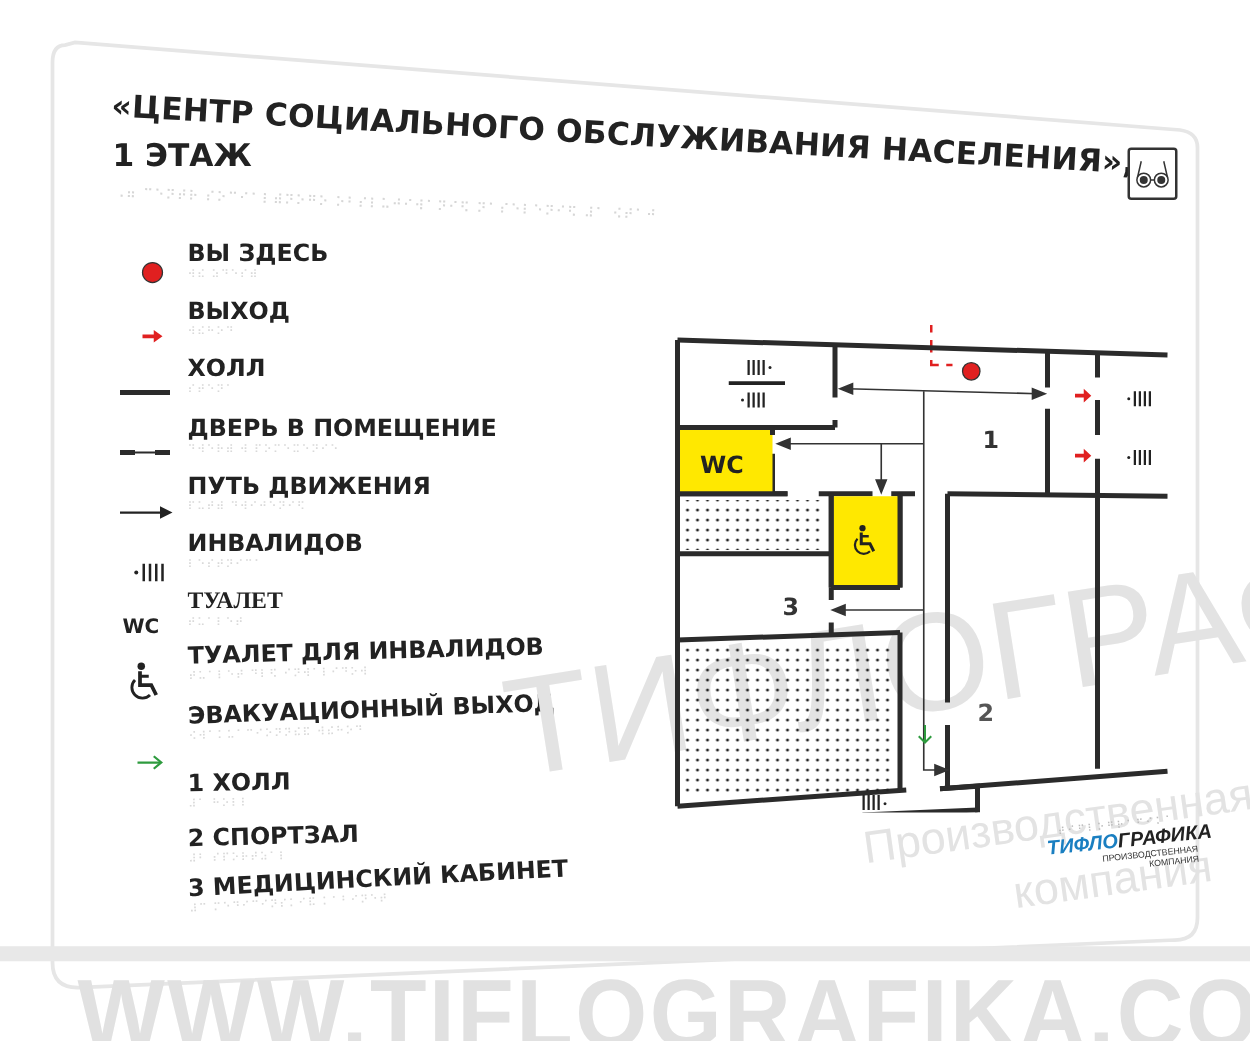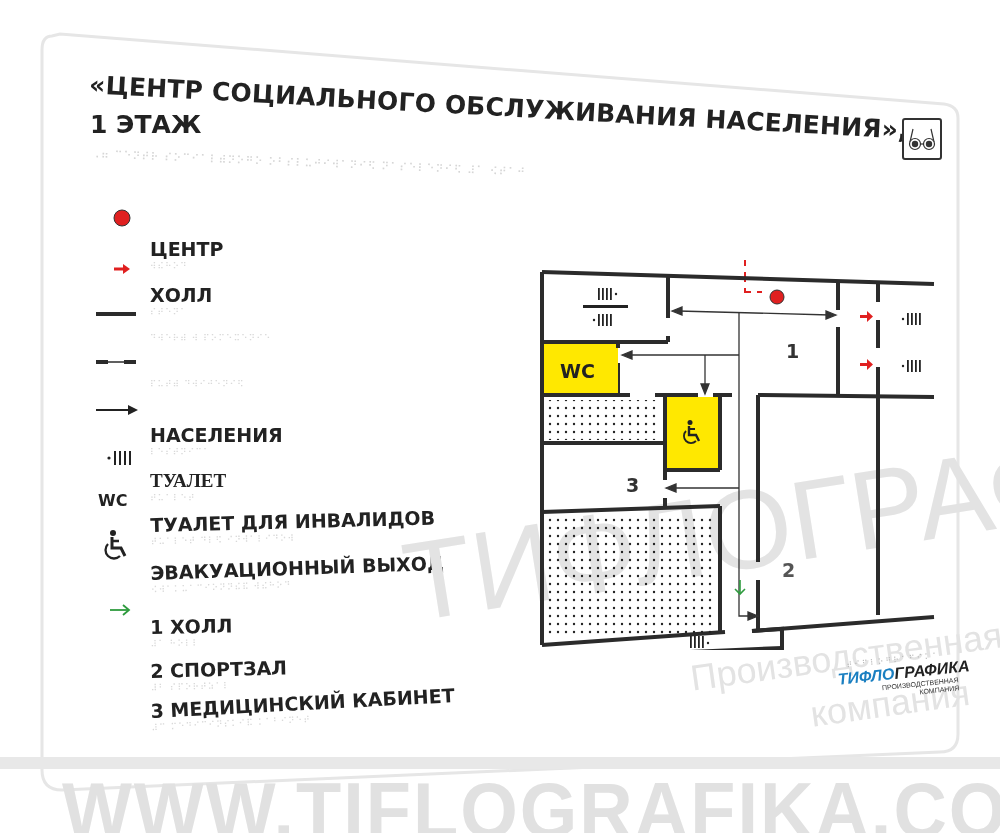--- a/index.html
+++ b/index.html
@@ -78,36 +78,42 @@
     <path d="M12 11 L19 11" stroke="#222" stroke-width="2.5"></path>
     <path d="M8 14 A8 8 0 1 0 20 26" stroke="#222" stroke-width="2.3" fill="none"></path>
   </g>
   <g>
       <path d="M22 410 L40 410" stroke="#2e9b3e" stroke-width="1.8"></path>
       <path d="M35 405 L41 410 L35 415" stroke="#2e9b3e" stroke-width="1.8" fill="none"></path>
     </g>
 </svg>
 
 <div class="abs" style="left:150px;top:192px;width:360px;height:560px;">
+  <div class="legend-item" style="top:0px;">
+    <div class="legend-label">ВЫ  ЗДЕСЬ</div>
+    <div class="legend-braille">⠺⠮ ⠵⠙⠑⠎⠾</div>
+  </div>
   <div class="legend-item" style="top:46px;">
-    <div class="legend-label">ЦЕНТР</div>
+    <div class="legend-label">ВЫХОД</div>
     <div class="legend-braille">⠺⠮⠓⠕⠙</div>
   </div>
   <div class="legend-item" style="top:92px;">
     <div class="legend-label">ХОЛЛ</div>
     <div class="legend-braille">⠎⠞⠑⠝⠁</div>
   </div>
   <div class="legend-item" style="top:140px;">
+    <div class="legend-label">ДВЕРЬ В ПОМЕЩЕНИЕ</div>
     <div class="legend-braille">⠙⠺⠑⠗⠾ ⠺ ⠏⠕⠍⠑⠭⠑⠝⠊⠑</div>
   </div>
   <div class="legend-item" style="top:186px;">
+    <div class="legend-label">ПУТЬ ДВИЖЕНИЯ</div>
     <div class="legend-braille">⠏⠥⠞⠾ ⠙⠺⠊⠚⠑⠝⠊⠫</div>
   </div>
   <div class="legend-item" style="top:232px;">
-    <div class="legend-label">НАСЕЛЕНИЯ</div>
+    <div class="legend-label">ИНВАЛИДОВ</div>
     <div class="legend-braille">⠇⠑⠎⠞⠝⠊⠉⠁</div>
   </div>
   <div class="legend-item" style="top:278px;font-family:Liberation Serif, serif;">
     <div class="legend-label">ТУАЛЕТ</div>
     <div class="legend-braille">⠞⠥⠁⠇⠑⠞</div>
   </div>
   <div class="legend-item" style="top:322px;transform:rotate(-1.5deg);transform-origin:0 0;">
     <div class="legend-label">ТУАЛЕТ ДЛЯ ИНВАЛИДОВ</div>
     <div class="legend-braille">⠞⠥⠁⠇⠑⠞ ⠙⠇⠫ ⠊⠝⠺⠁⠇⠊⠙⠕⠺</div>
   </div>

